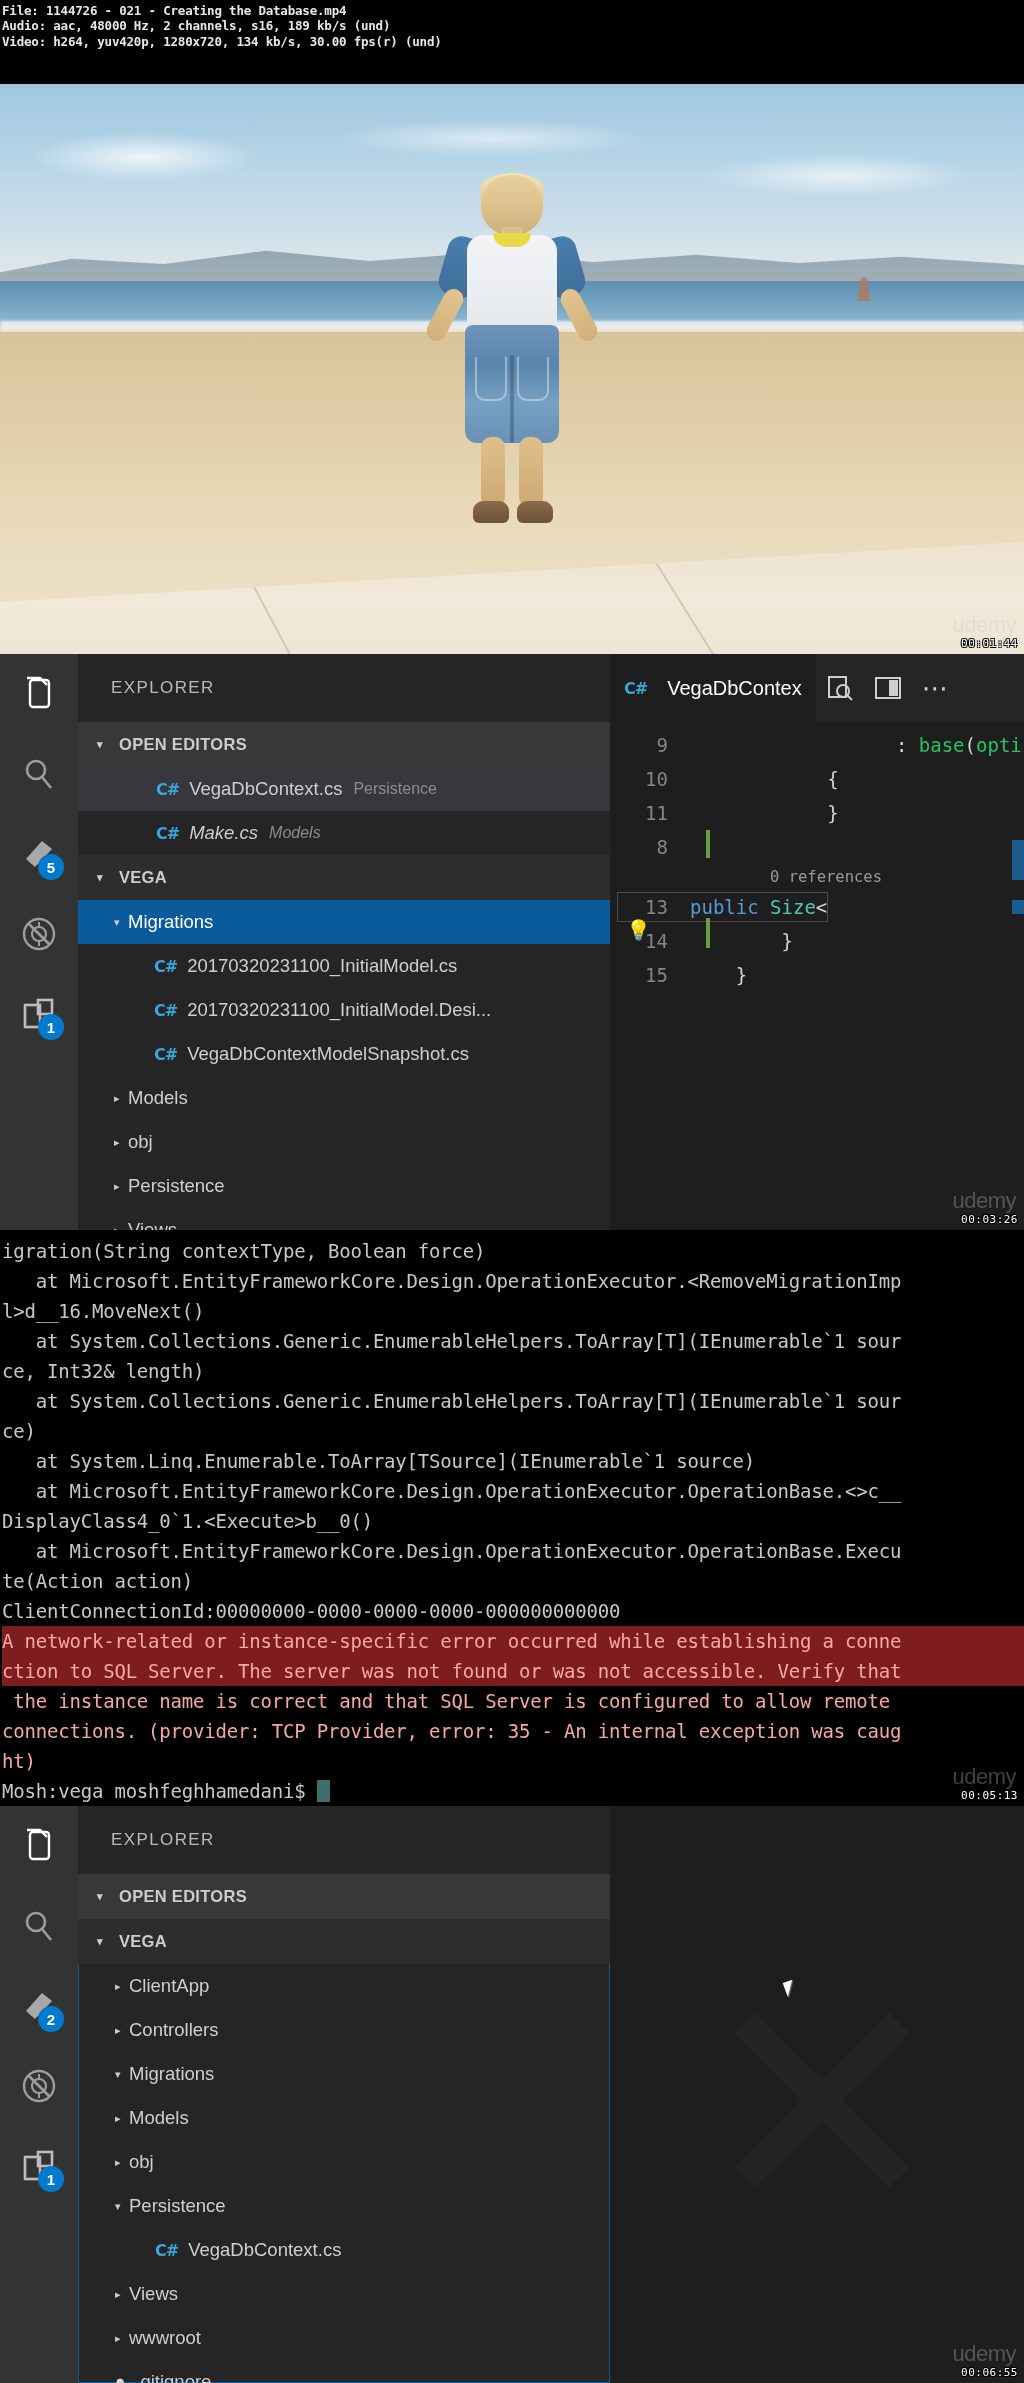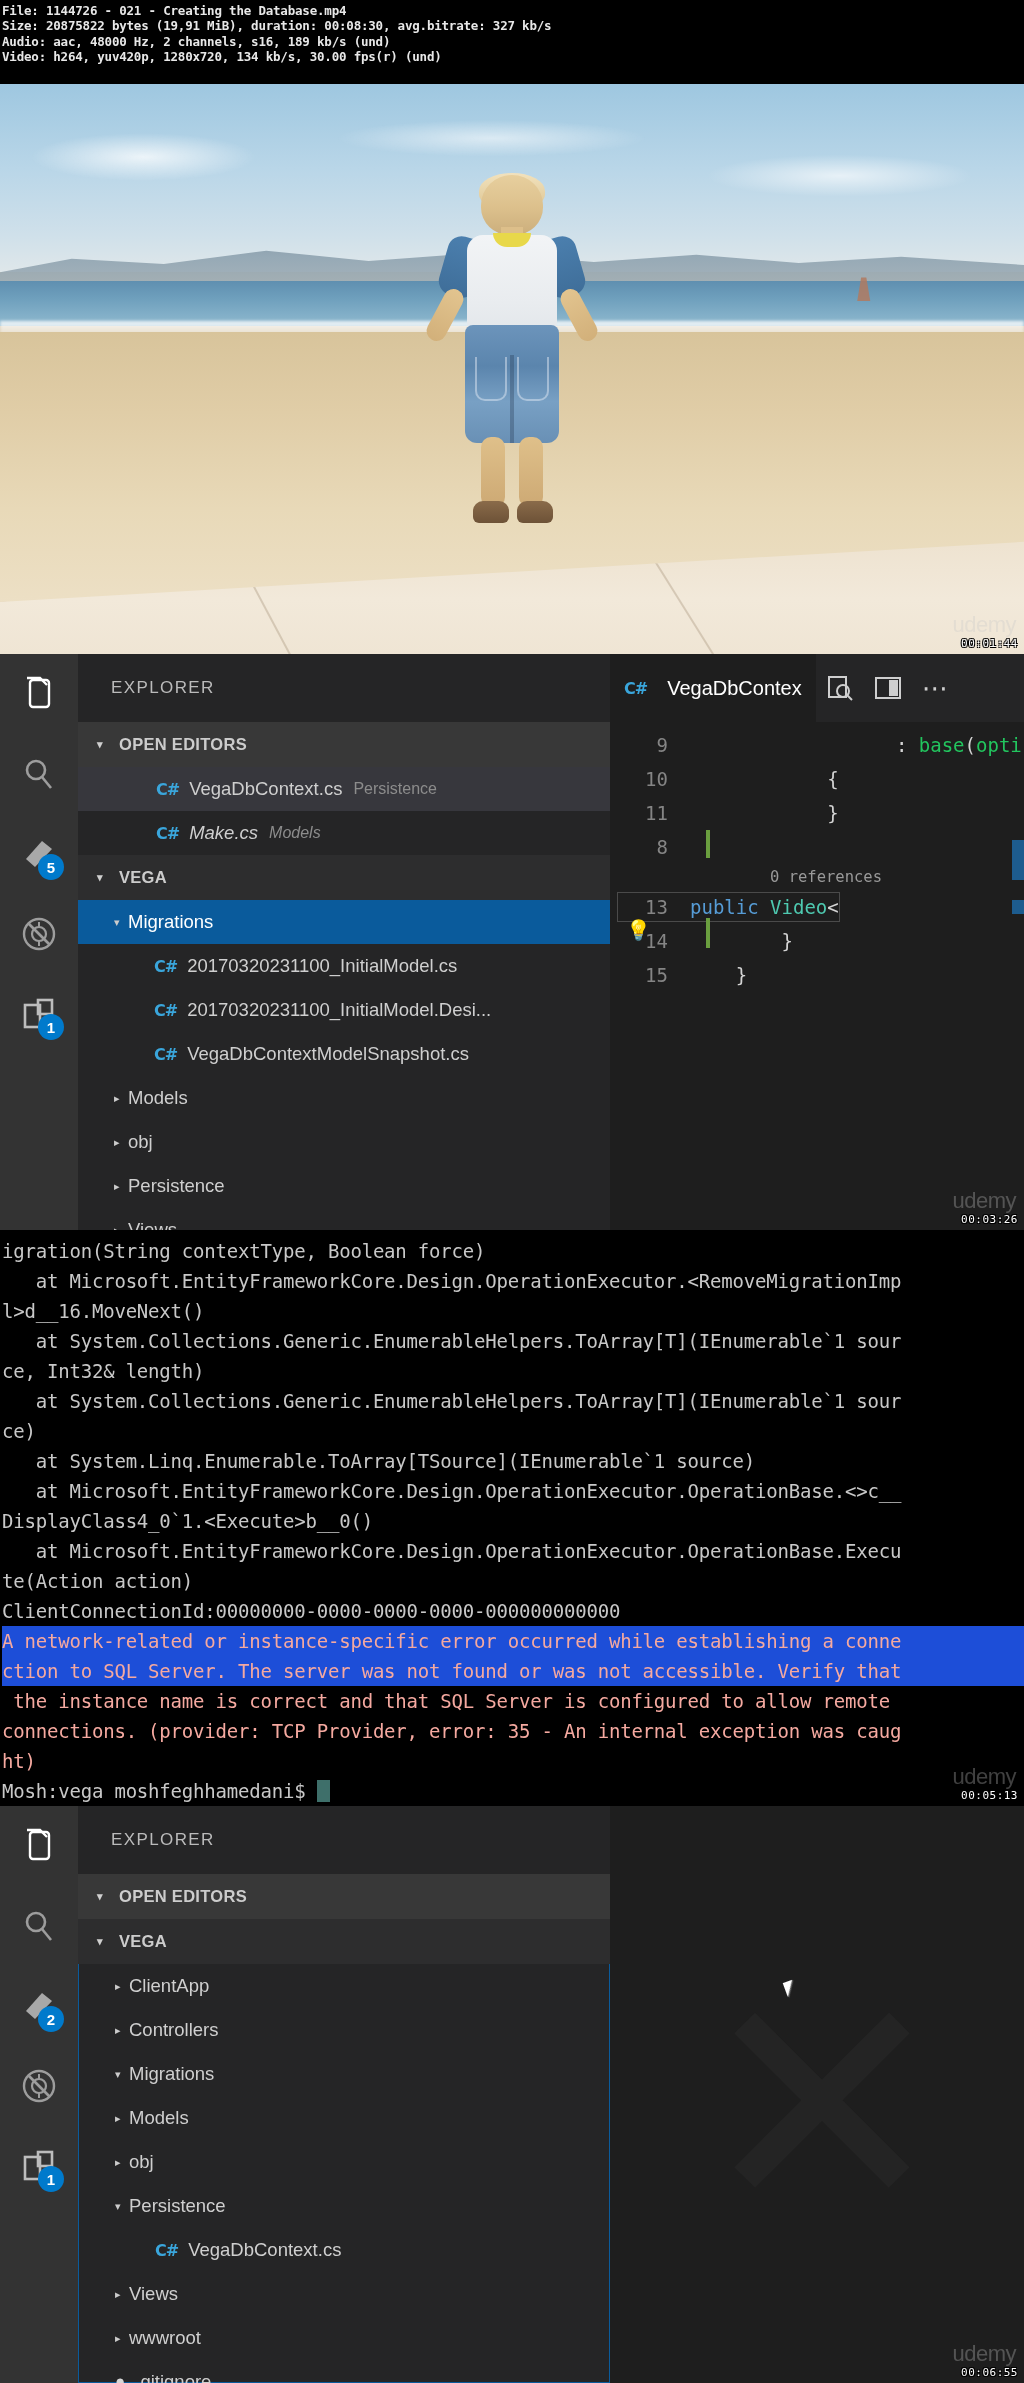--- a/index.html
+++ b/index.html
@@ -215,21 +215,21 @@
   
   #frame2 { top:654px; height:576px; }
   
   #frame3 { top:1230px; height:576px; background:#000; }
   .term {
     position:absolute; inset:0; background:#000; color:#c8c8c8;
     font-family:"DejaVu Sans Mono", monospace; font-size:19px; line-height:30px;
     padding:6px 0 0 2px; white-space:pre; overflow:hidden; letter-spacing:-0.2px;
   }
   .term .err { color:#f5a9a0; }
-  .term .err.sel { background:#1d4ed8; }
+  .term .err.sel { background:#7f1d1d; }
   .term-strip { position:absolute; left:0; top:0; width:100%; height:6px; background:#2d2d2d; }
   .cursor { display:inline-block; width:13px; height:22px; background:#3e6f6a; vertical-align:-4px; }
 
   
   #frame4 { top:1806px; height:577px; }
   .emptyeditor { position:absolute; left:610px; top:0; right:0; bottom:0; background:#1e1e1e; overflow:hidden; }
   .bigx {
     position:absolute; left:50%; top:52%; transform:translate(-50%,-50%);
     font-size:300px; color:#242424; font-family:"Liberation Sans", sans-serif; font-weight:300;
     letter-spacing:-10px;
@@ -241,21 +241,20 @@
     filter: drop-shadow(1px 1px 0 #555);
   }
 </style>
 </head>
 <body>
 
 <div class="sheet">
 
   <div class="meta-header">
     <div>File: 1144726 - 021 - Creating the Database.mp4</div>
-    <div>Size: 20875822 bytes (19,91 MiB), duration: 00:08:30, avg.bitrate: 327 kb/s</div>
     <div>Audio: aac, 48000 Hz, 2 channels, s16, 189 kb/s (und)</div>
     <div>Video: h264, yuv420p, 1280x720, 134 kb/s, 30.00 fps(r) (und)</div>
   </div>
 
   <div class="frame" id="frame1">
     <div class="beach">
       <div class="sky"></div>
       <div class="clouds"></div>
       <div class="hills"></div>
       <div class="sea"></div>
@@ -434,21 +433,21 @@
             <span class="ln">11</span>
             <span class="ctext tok-white">            }</span>
           </div>
         <div class="cline">
             <span class="ln">8</span>
             <span class="ctext"></span>
           </div>
         <div class="codelens">0 references</div>
         <div class="cline">
             <span class="ln">13</span>
-            <span class="ctext hl-box" style="padding:3px 0 3px 72px;margin-left:-72px;"><span class="tok-blue">public </span><span class="tok-green">Video</span><span class="tok-white">&lt;</span></span>
+            <span class="ctext hl-box" style="padding:3px 0 3px 72px;margin-left:-72px;"><span class="tok-blue">public </span><span class="tok-green">Size</span><span class="tok-white">&lt;</span></span>
           </div>
         <div class="cline">
             <span class="ln">14</span>
             <span class="ctext tok-white">        }</span>
           </div>
         <div class="cline">
             <span class="ln">15</span>
             <span class="ctext tok-white">    }</span>
           </div>
         <div class="greenbar" style="left:96px;top:108px;height:28px;"></div>

